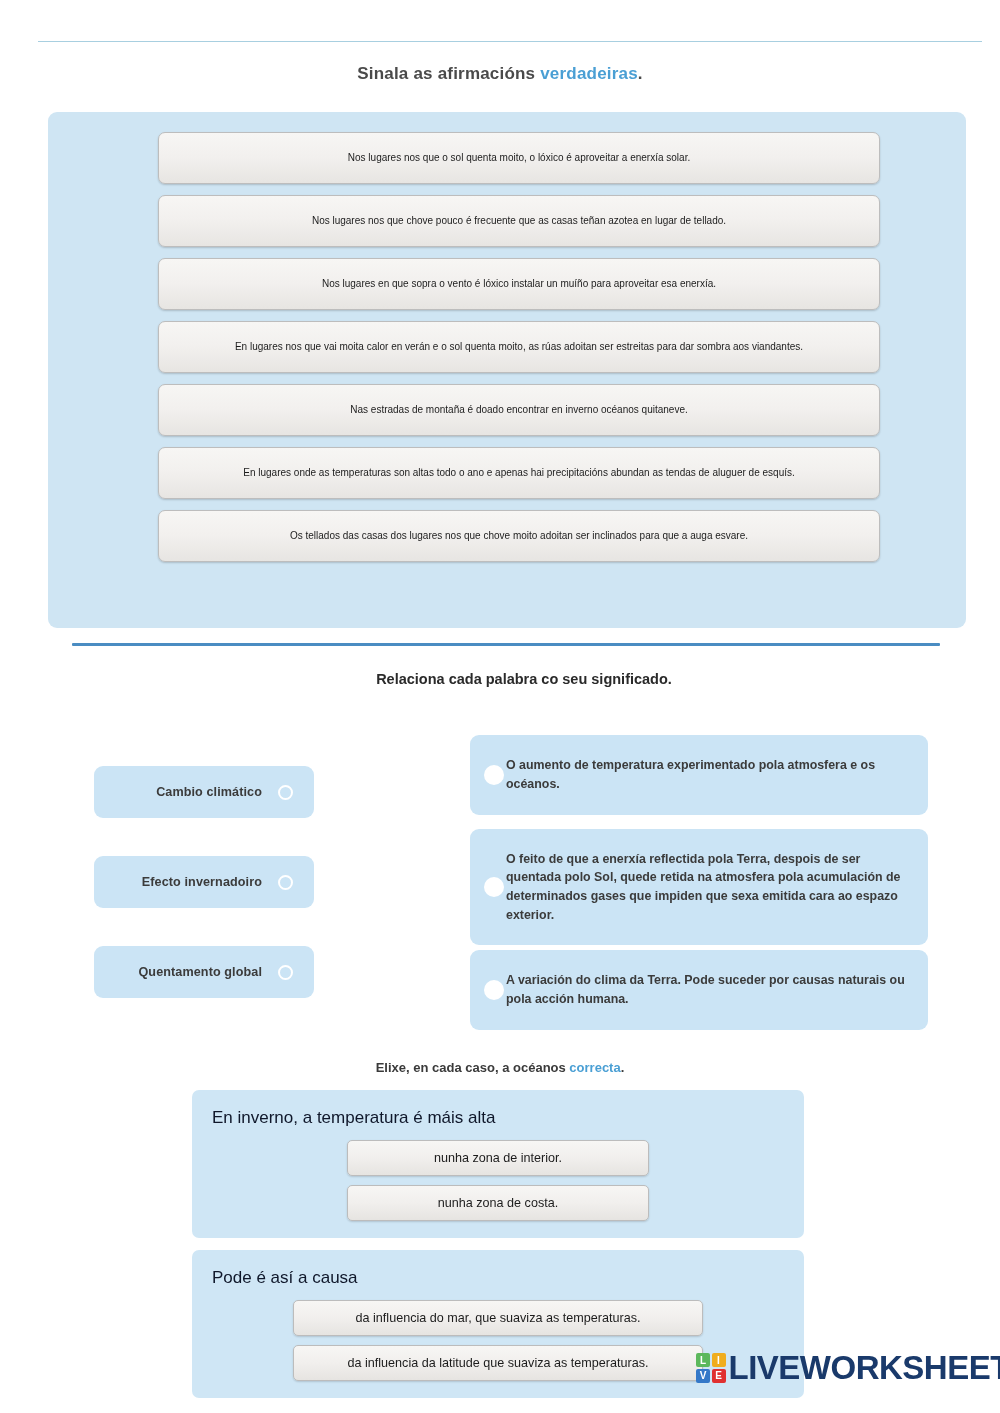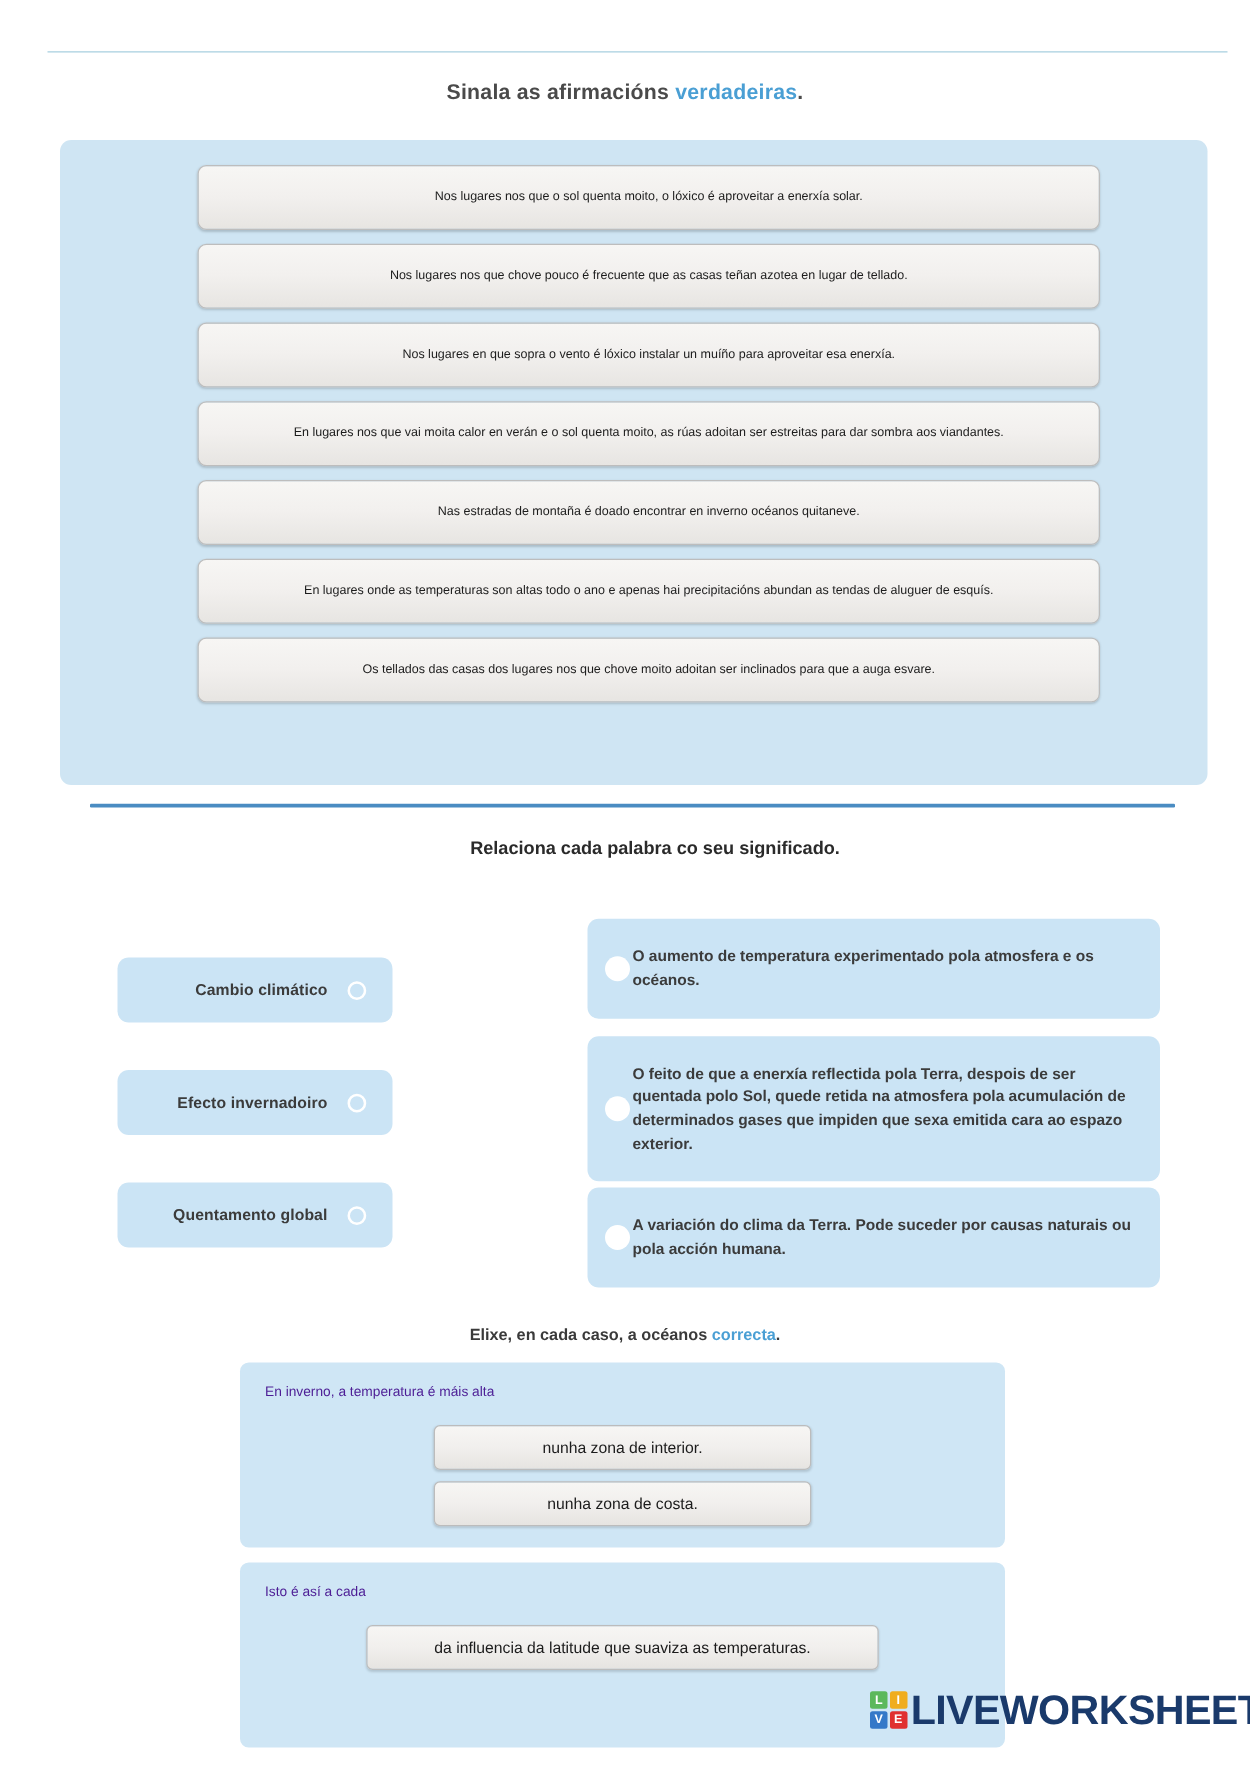--- a/index.html
+++ b/index.html
@@ -148,22 +148,22 @@
     background: #cfe6f5;
     border-radius: 7px;
   }
   #choice-0 { top: 1090px; height: 148px; }
   #choice-1 { top: 1250px; height: 148px; }
 
   .choice-prompt {
     position: absolute;
     left: 20px;
     top: 18px;
-    font-size: 11px;
-    color: #4c1d95;
+    font-size: 17px;
+    color: #0f172a;
     font-weight: normal;
   }
   .choice-opts {
     position: absolute;
     top: 50px;
     width: 100%;
     display: flex;
     flex-direction: column;
     align-items: center;
     gap: 9px;
@@ -284,22 +284,23 @@
 
 <div class="choice-block" id="choice-0">
   <div class="choice-prompt">En inverno, a temperatura é máis alta</div>
   <div class="choice-opts">
     <div class="opt">nunha zona de interior.</div>
     <div class="opt">nunha zona de costa.</div>
   </div>
 </div>
 
 <div class="choice-block" id="choice-1">
-  <div class="choice-prompt">Isto é así a cada</div>
+  <div class="choice-prompt">Pode é así a causa</div>
   <div class="choice-opts">
+    <div class="opt">da influencia do mar, que suaviza as temperaturas.</div>
     <div class="opt">da influencia da latitude que suaviza as temperaturas.</div>
   </div>
 </div>
 
 <div class="lw-logo">
   <div class="lw-tiles">
     <span class="t-l">L</span>
     <span class="t-i">I</span>
     <span class="t-v">V</span>
     <span class="t-e">E</span>

